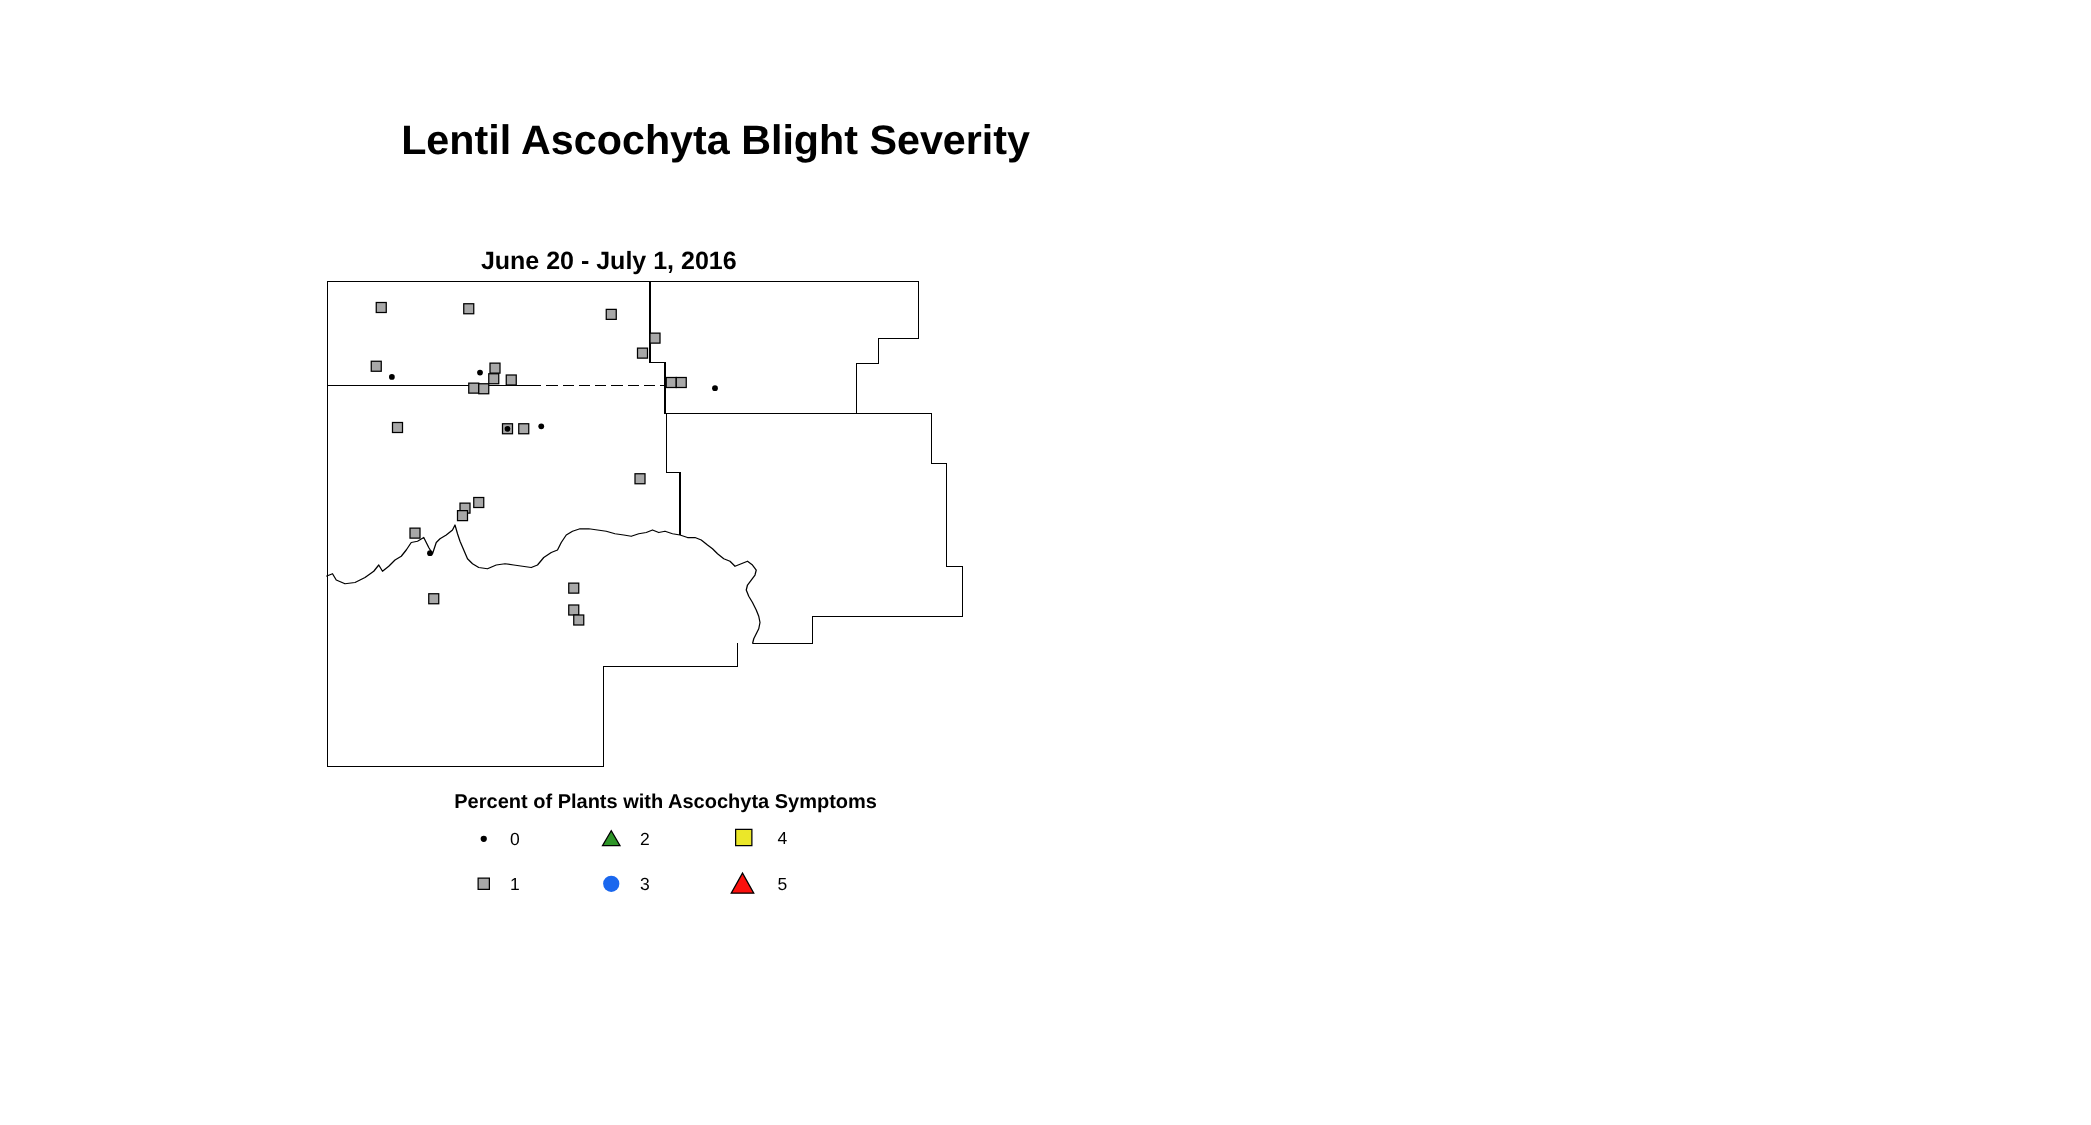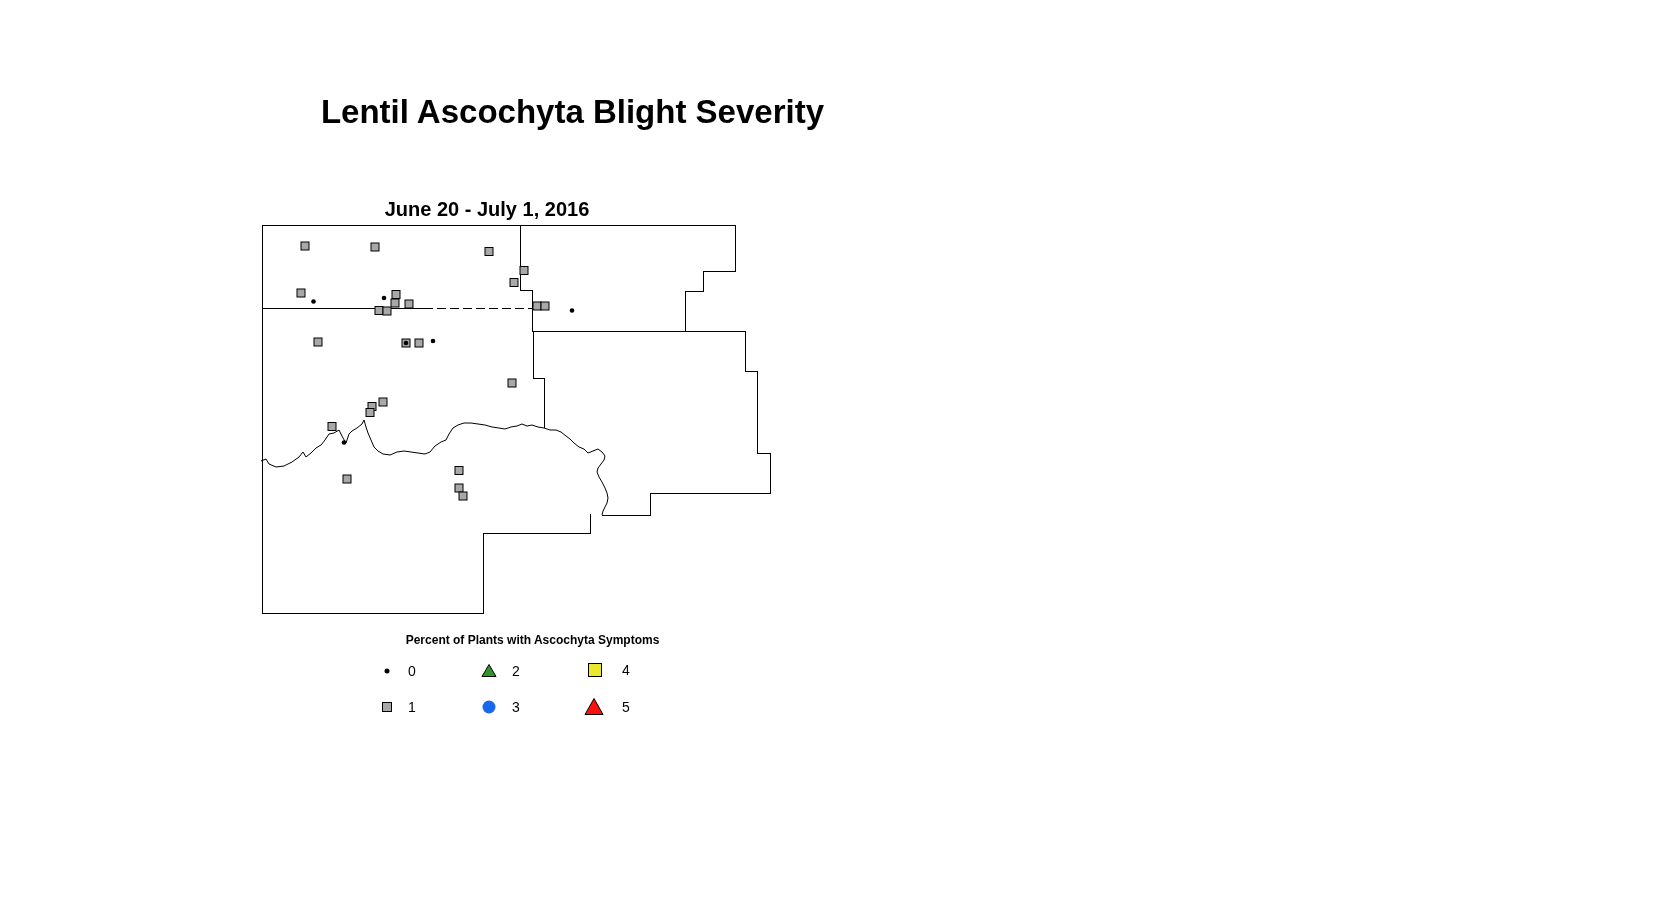--- a/index.html
+++ b/index.html
@@ -27,21 +27,21 @@
     white-space: nowrap;
     margin-top: 37px;
   }
   #map-svg {
     left: 240px; top: 215px;
     width: 550px; height: 410px;
   }
   #legend-title {
     left: 345px; top: 633px; width: 375px;
     text-align: center;
-    font-size: 12px; font-weight: bold;
+    font-size: 16px; font-weight: bold;
     white-space: nowrap;
   }
   #legend-layer { left: 0; top: 0; width: 1673px; height: 900px; pointer-events: none; }
   .legend-sym { position: absolute; width: 26px; height: 26px; }
   .legend-label {
     position: absolute;
     font-size: 14px; line-height: 16px;
   }
 </style>
 </head>

